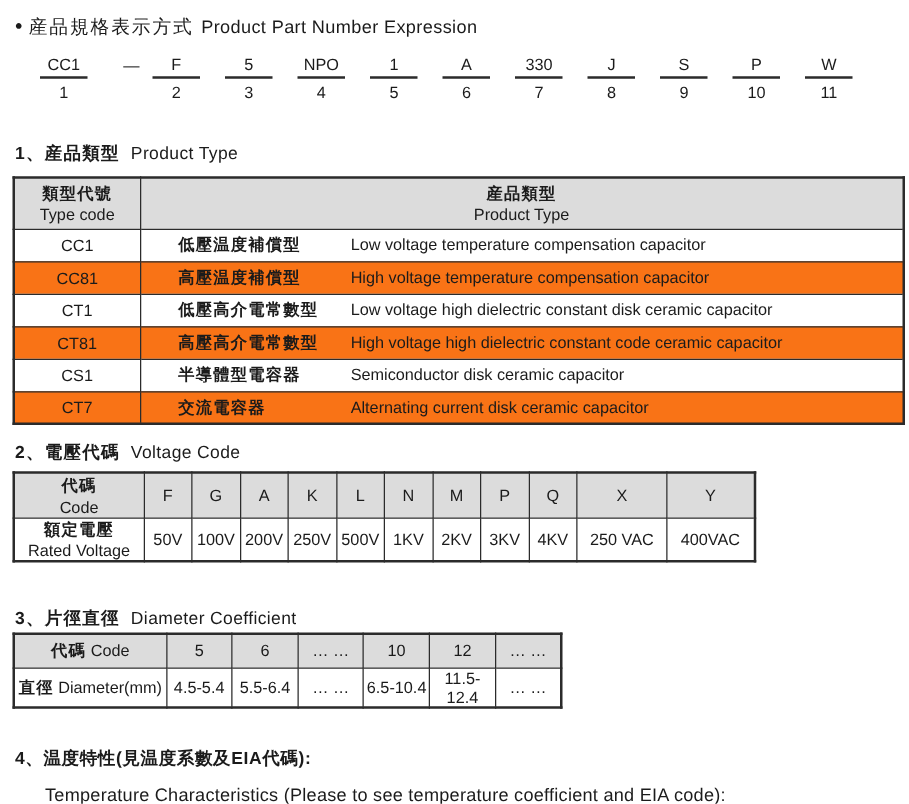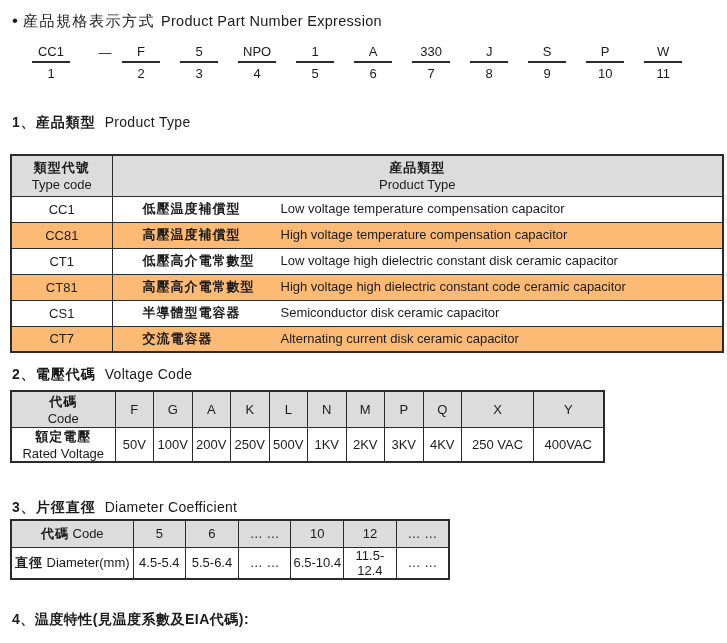--- a/index.html
+++ b/index.html
@@ -38,25 +38,25 @@
   
   table { border-collapse: collapse; table-layout: fixed; }
   th, td {
     border: 1px solid #2b2b2b; font-size: 13px; font-weight: normal;
     padding: 0; text-align: center; vertical-align: middle;
   }
   .zhb { font-weight: bold; letter-spacing: 1px; }
   .blk { display: block; }
 
   
-  .t1 { width: 714px; margin-top: 22px; border: 2px solid #2b2b2b; }
+  .t1 { width: 714px; margin-top: 9px; border: 2px solid #2b2b2b; }
   .t1 .c-code { width: 101px; }
   .t1 .head th { background: #dcdcdc; height: 41px; }
   .t1 td { height: 26px; }
-  .t1 tr.shaded { background: #fdba74; padding-left: 32px; }
+  .t1 tr.shaded { background: #f97316; padding-left: 32px; }
   .desc-cell { text-align: left; }
   .desc-zh { display: inline-block; width: 168px; padding-left: 30px; font-weight: bold; letter-spacing: 1px; }
 
   
   .t2 { width: 589px; margin-top: 6px; border: 2px solid #2b2b2b; }
   .t2 .c-label { width: 104px; }
   .t2 .c-v { width: 38.5px; }
   .t2 .c-x { width: 72px; }
   .t2 .c-y { width: 70px; }
   .t2 .head th { background: #dcdcdc; height: 36px; }

